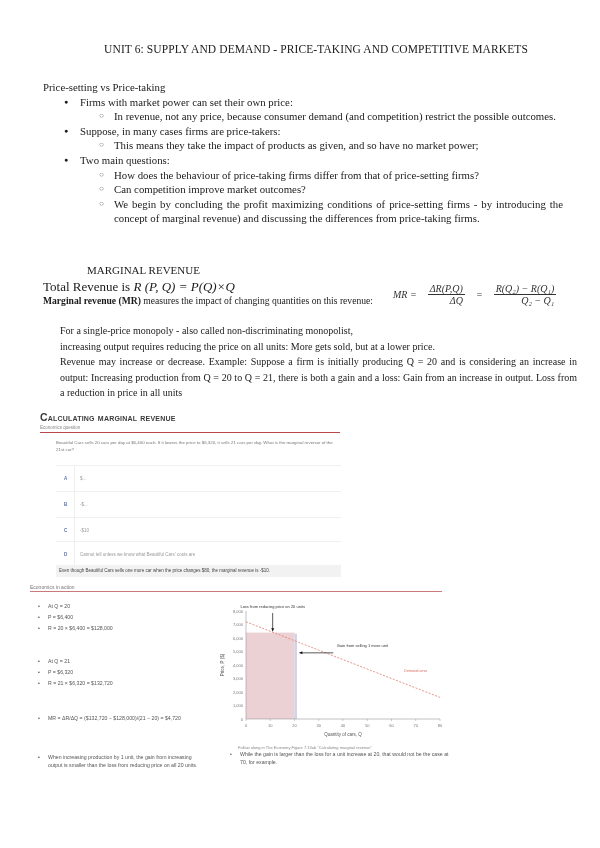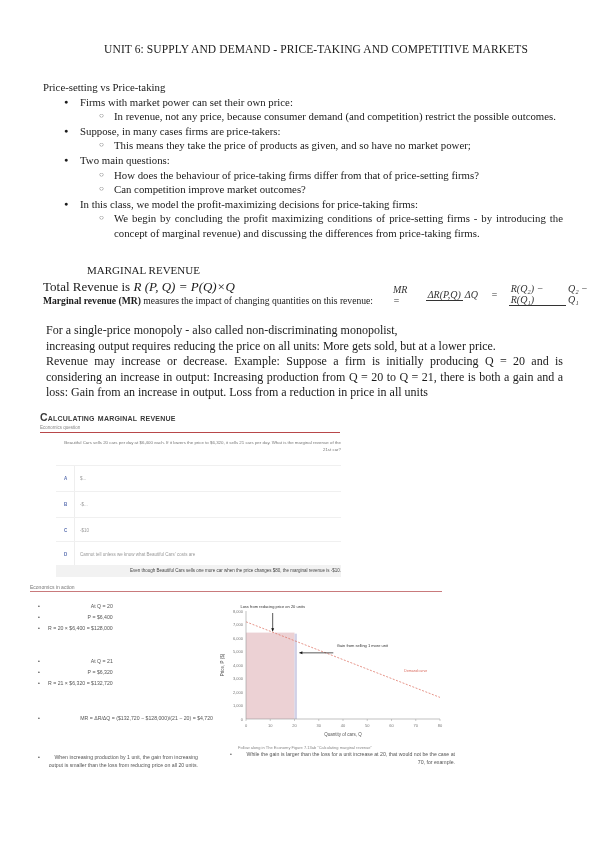--- a/index.html
+++ b/index.html
@@ -7,30 +7,30 @@
          font-family: "Liberation Serif", serif; color: #1a1a1a; }
   .title { position: absolute; top: 43px; left: 16px; width: 600px; text-align: center;
            font-size: 11.5px; letter-spacing: 0.1px; }
   .body-text { position: absolute; left: 43px; width: 520px; font-size: 10.8px; line-height: 14.6px; }
   .heading { position: absolute; left: 43px; font-size: 11px; }
   ul { margin: 0; padding: 0; list-style: none; }
   .l1 { position: relative; padding-left: 37px; }
   .l1::before { content: "\25CF"; position: absolute; left: 21px; top: 0; font-size: 7px; line-height: 14.6px; }
   .l2 { position: relative; padding-left: 71px; text-align: justify; }
   .l2::before { content: "\25CB"; position: absolute; left: 56px; top: 0; font-size: 8px; line-height: 14.6px; color:#666; }
-  .para { position: absolute; left: 46px; width: 517px; font-size: 12px; line-height: 15.6px; text-align: justify; }
+  .para { position: absolute; left: 60px; width: 517px; font-size: 10px; line-height: 15.6px; text-align: justify; }
   .bold { font-weight: bold; }
   .ital { font-style: italic; }
   .formula { position: absolute; left: 393px; top: 283px; font-size: 10px; font-style: italic; display: flex; align-items: center; gap: 11px; color:#333; }
-  .frac { display: inline-flex; align-items: flex-start; }
+  .frac { display: inline-flex; flex-direction: column; align-items: flex-end; }
   .frac .num { border-bottom: 1px solid #333; padding: 0 2px; }
   .frac .den { padding: 0 2px; }
 
   
-  .slide { position: absolute; left: 30px; top: 405px; width: 420px; height: 410px; font-family: "Liberation Sans", sans-serif; text-align: right; }
+  .slide { position: absolute; left: 30px; top: 405px; width: 420px; height: 410px; font-family: "Liberation Sans", sans-serif; }
   .slide-title { position: absolute; left: 10px; top: 6px; font-size: 10.5px; font-weight: bold; color: #3a3a3a; font-variant: small-caps; letter-spacing: 0.2px; }
   .slide-sub { position: absolute; left: 10px; top: 20px; font-size: 4.5px; color: #888; }
   .slide-rule { position: absolute; left: 10px; top: 27px; width: 300px; height: 1px; background: #b8484a; }
   .question { position: absolute; left: 26px; top: 34px; width: 285px; font-size: 4.4px; color: #777; line-height: 7px; }
   .opt { position: absolute; left: 26px; width: 285px; height: 26px; border-top: 1px solid #f0f0f0; font-size: 4.5px; color: #999; }
   .opt .letter { position: absolute; left: 8px; top: 10px; color: #5a6fb0; font-weight: bold; }
   .opt .vbar { position: absolute; left: 18px; top: 0; width: 1px; height: 26px; background: #eee; }
   .opt .text { position: absolute; left: 24px; top: 10px; }
   .answer { position: absolute; left: 26px; top: 160px; width: 285px; height: 12px; background: #f2f2f2; font-size: 4.5px; color: #444; line-height: 12px; padding-left: 3px; box-sizing: border-box; }
   .section2 { position: absolute; left: 0; top: 179px; font-size: 5px; color: #777; }
@@ -48,25 +48,24 @@
 <body>
 
 <div class="title">UNIT 6: SUPPLY AND DEMAND - PRICE-TAKING AND COMPETITIVE MARKETS</div>
 
 <div class="body-text" style="top:72px;margin-top:8px;">
   <div>Price-setting vs Price-taking</div>
   <ul>
     <li class="l1">Firms with market power can set their own price:</li>
     <li class="l2">In revenue, not any price, because consumer demand (and competition) restrict the possible outcomes.</li>
     <li class="l1">Suppose, in many cases firms are price-takers:</li>
-    <li class="l2">This means they take the price of products as given, and so have no market power;</li>
+    <li class="l2">This means they take the impact of products as given, and so have no market power;</li>
     <li class="l1">Two main questions:</li>
     <li class="l2">How does the behaviour of price-taking firms differ from that of price-setting firms?</li>
     <li class="l2">Can competition improve market outcomes?</li>
-    <li class="l1">In this class, we model the profit-maximizing decisions for price-taking firms:</li>
     <li class="l2">We begin by concluding the profit maximizing conditions of price-setting firms - by introducing the concept of marginal revenue) and discussing the differences from price-taking firms.</li>
   </ul>
 </div>
 
 <div class="heading" style="top:264px;margin-left:44px;">MARGINAL REVENUE</div>
 <div class="heading" style="top:279px; font-size:13px;">
   <span>Total Revenue is </span><span class="ital">R (P, Q) = P(Q)×Q</span>
 </div>
 <div class="heading" style="top:295px; font-size:9.6px;">
   <span class="bold">Marginal revenue (MR)</span><span> measures the impact of changing quantities on this revenue:</span>

